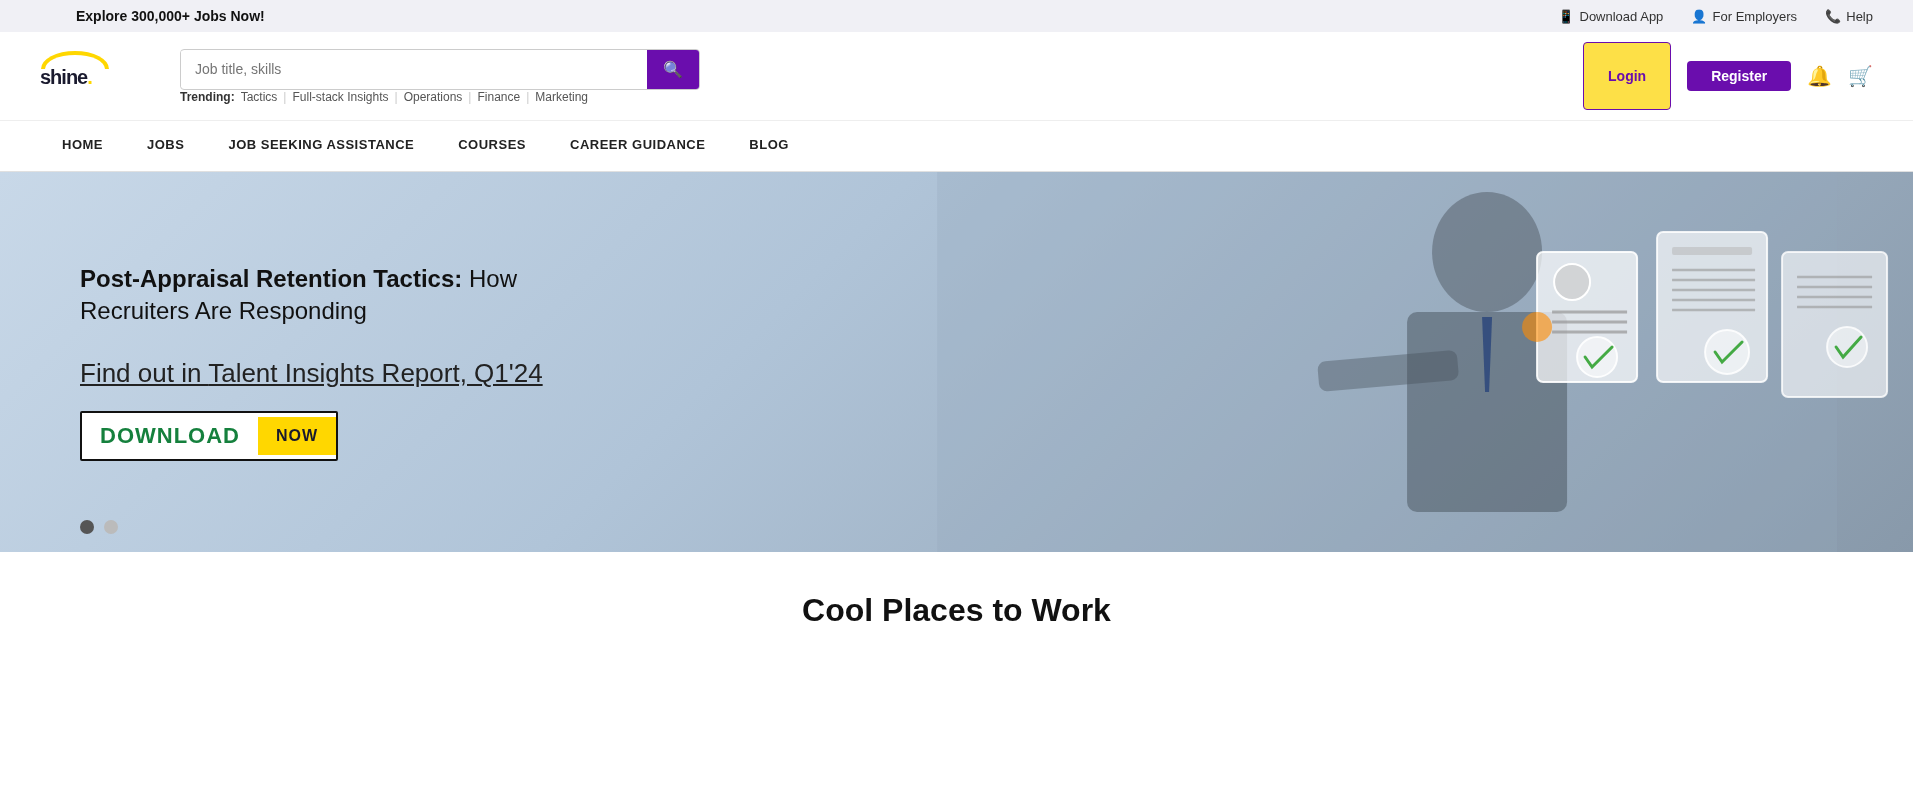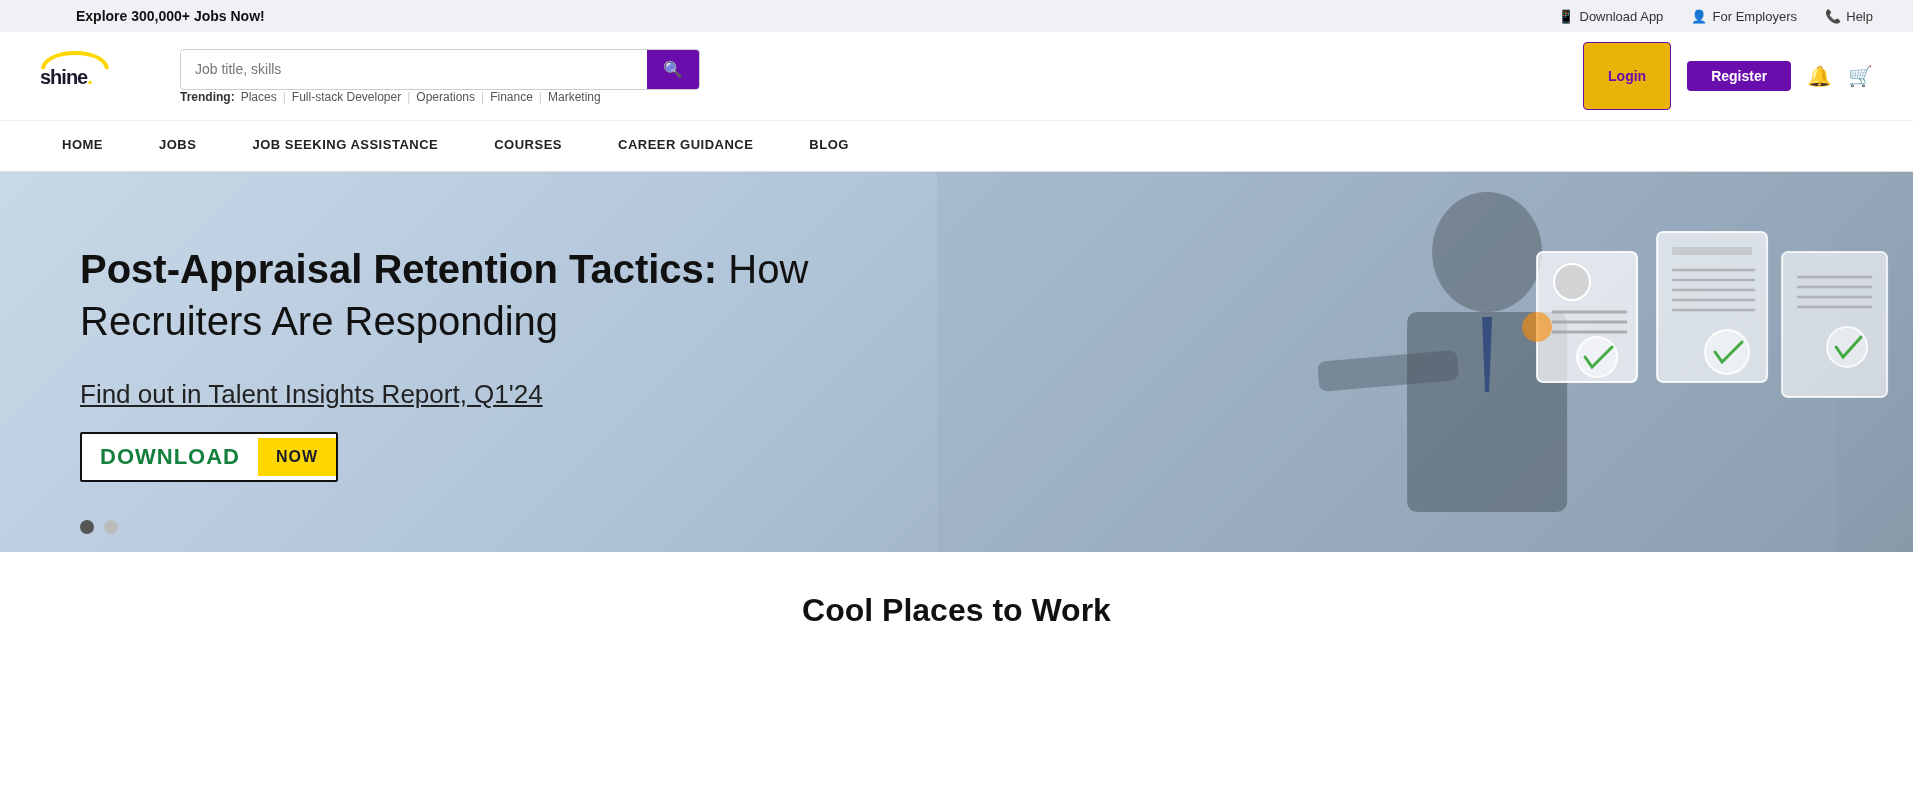--- a/index.html
+++ b/index.html
@@ -121,21 +121,21 @@
     }
 
     .header-right {
       display: flex;
       align-items: center;
       gap: 16px;
       margin-left: auto;
     }
     .btn-login {
       border: 1.5px solid #6a0dad;
-      background: #eab308;
+      background: #fde047;
       color: #6a0dad;
       padding: 25px 24px;
       font-size: 14px;
       font-weight: 600;
       border-radius: 4px;
       cursor: pointer;
     }
     .btn-register {
       background: #6a0dad;
       color: #fff;
@@ -152,21 +152,21 @@
       color: #555;
       cursor: pointer;
     }
 
     
     .nav {
       background: #fff;
       border-bottom: 1px solid #e0e0e0;
       display: flex;
       padding: 0 40px;
-      gap: 12px;
+      gap: 0;
     }
     .nav-item {
       padding: 16px 22px;
       font-size: 13px;
       font-weight: 700;
       color: #222;
       text-transform: uppercase;
       cursor: pointer;
       letter-spacing: 0.5px;
       border-bottom: 3px solid transparent;
@@ -181,21 +181,21 @@
       overflow: hidden;
       display: flex;
       align-items: center;
     }
     .hero-content {
       padding: 40px 80px;
       z-index: 2;
       max-width: 55%;
     }
     .hero-title {
-      font-size: 40px;
+      font-size: 24px;
       line-height: 1.3;
       color: #111;
       margin-bottom: 32px;
     }
     .hero-title strong {
       font-weight: 900;
     }
     .hero-subtitle {
       font-size: 26px;
       color: #222;
@@ -315,23 +315,23 @@
 
   <div style="flex:1; max-width:520px;">
     <div class="search-box">
       <input class="search-input" type="text" placeholder="Job title, skills" style="">
       <button class="search-btn">
         <span>🔍</span>
       </button>
     </div>
     <div class="trending-row">
       <span class="trending-label">Trending:</span>
-      <a class="trending-link">Places</a>
+      <a class="trending-link">Tactics</a>
       <span class="trending-sep">|</span>
-      <a class="trending-link">Full-stack Developer</a>
+      <a class="trending-link">Full-stack Insights</a>
       <span class="trending-sep">|</span>
       <a class="trending-link">Operations</a>
       <span class="trending-sep">|</span>
       <a class="trending-link">Finance</a>
       <span class="trending-sep">|</span>
       <a class="trending-link">Marketing</a>
     </div>
   </div>
 
   <div class="header-right">

